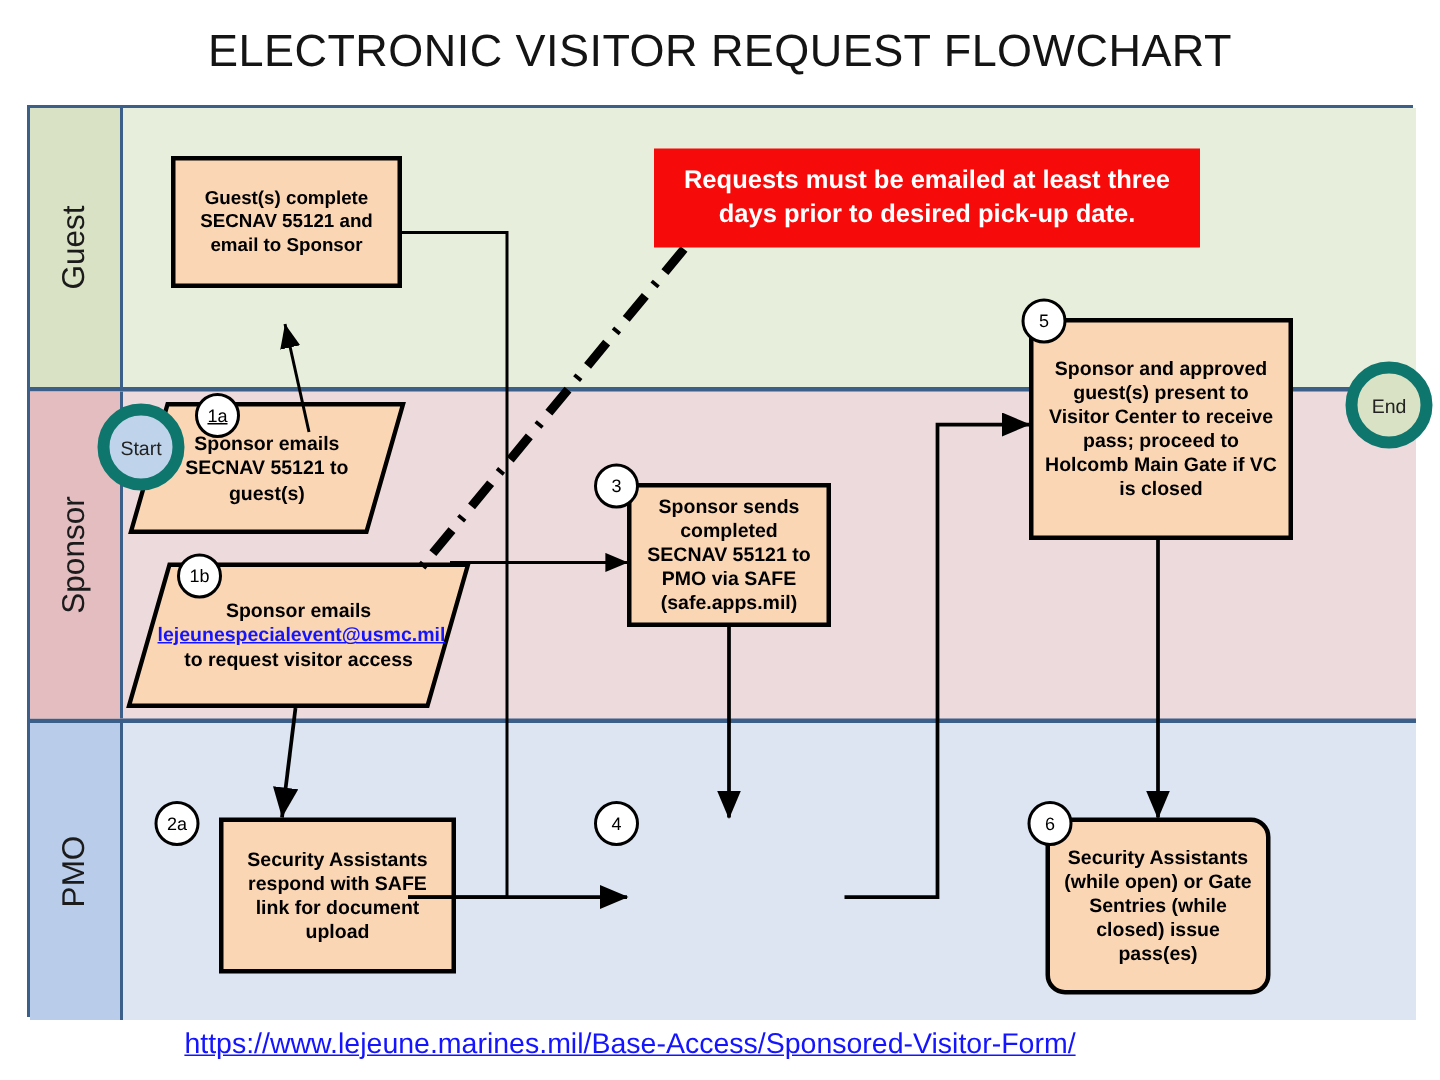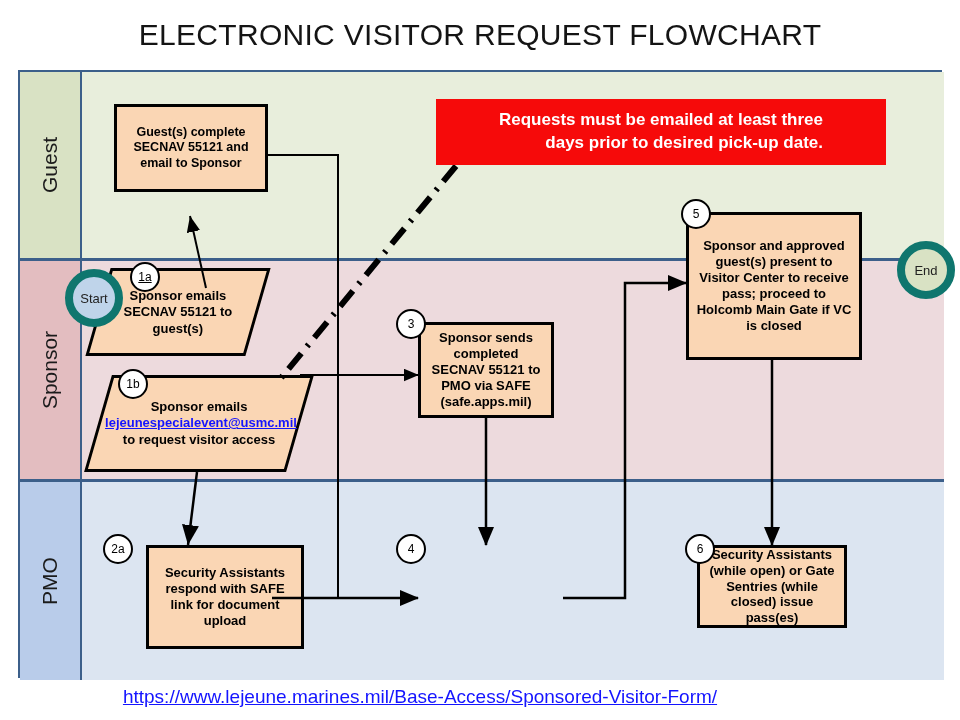--- a/index.html
+++ b/index.html
@@ -195,21 +195,21 @@
 
     <path d="M272,598 L418,598" stroke="#000" stroke-width="2.5" fill="none" marker-end="url(#ah)"></path>
 
     <path d="M563,598 L625,598 L625,283 L686,283" stroke="#000" stroke-width="2.5" fill="none" marker-end="url(#ah)"></path>
 
     <path d="M772,360 L772,545" stroke="#000" stroke-width="2.5" fill="none" marker-end="url(#ah)"></path>
 
     <path d="M456,166 L281,378" stroke="#000" stroke-width="6" fill="none" stroke-dasharray="20 9 2.5 9" stroke-linecap="butt"></path>
   </svg>
 
-  <div class="note" style="left:436px;top:99px;width:450px;height:66px;text-align:right;">
+  <div class="note" style="left:436px;top:99px;width:364px;height:66px;">
     <div>
       <div>Requests must be emailed at least three</div>
       <div>days prior to desired pick-up date.</div>
     </div>
   </div>
 
   <div class="term term-start" style="left:65px;top:269px;width:42px;height:42px;">
     <span>Start</span>
   </div>
   <div class="term term-end" style="left:897px;top:241px;width:42px;height:42px;">
@@ -242,20 +242,20 @@
   </div>
   <div class="badge" style="left:681px;top:199px;">5</div>
 
   <div class="node n3" style="left:114px;top:545px;width:158px;height:104px;margin-left:32px;">
     <div class="txt">Security Assistants respond with SAFE link for document upload</div>
   </div>
   <div class="badge" style="left:103px;top:534px;">2a</div>
 
   <div class="badge" style="left:396px;top:534px;">4</div>
 
-  <div class="node n3" style="left:697px;top:545px;width:150px;height:83px;">
+  <div class="node n3" style="left:697px;top:545px;width:150px;height:118px;border-radius:13px;">
     <div class="txt">Security Assistants (while open) or Gate Sentries (while closed) issue pass(es)</div>
   </div>
   <div class="badge" style="left:685px;top:534px;">6</div>
 
   <div class="footer-url">https://www.lejeune.marines.mil/Base-Access/Sponsored-Visitor-Form/</div>
 
 </div>
 
 </body></html>

